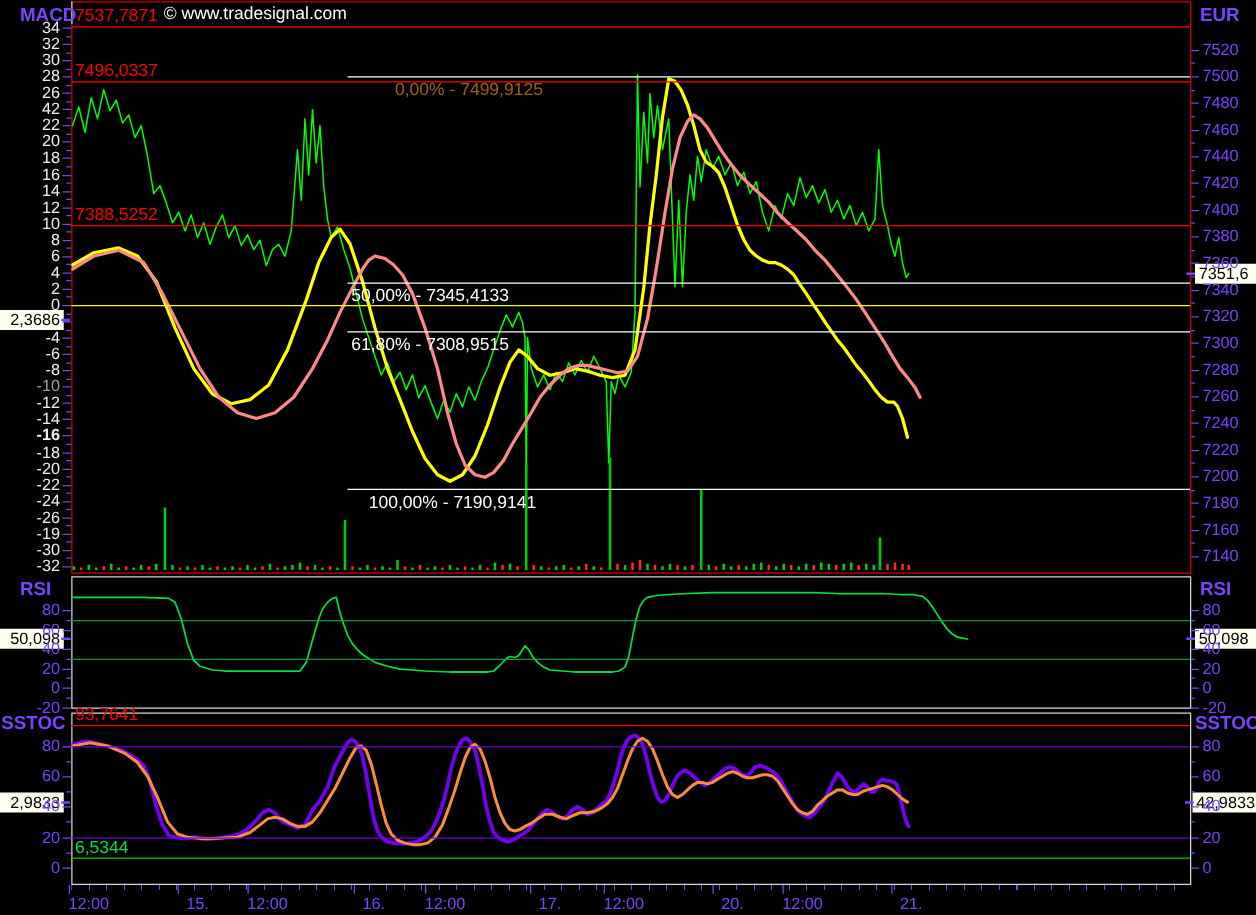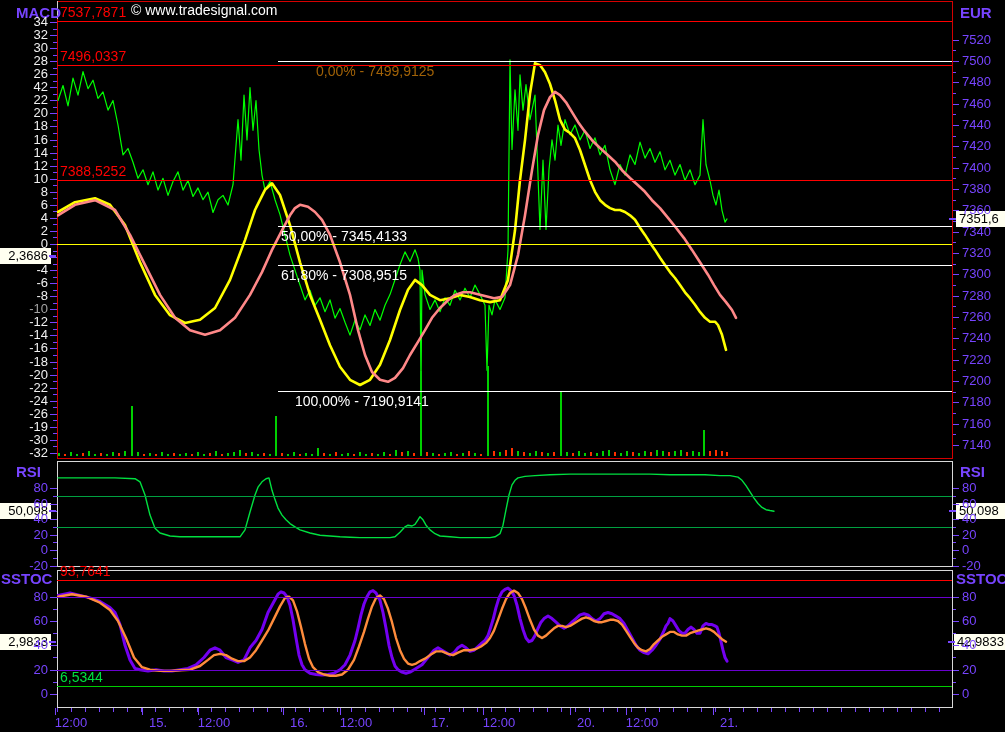--- a/index.html
+++ b/index.html
@@ -237,21 +237,21 @@
       <div class="tick" style="left:53px;top:381px;width:4px;"></div>
       <div class="axlbl" style="left:0;width:48px;text-align:right;top:381px;color:#f0f0f0;">-22</div>
       <div class="tick" style="left:50px;top:375px;width:7px;"></div>
       <div class="tick" style="left:53px;top:368px;width:4px;"></div>
       <div class="axlbl" style="left:0;width:48px;text-align:right;top:368px;color:#f0f0f0;">-20</div>
       <div class="tick" style="left:50px;top:362px;width:7px;"></div>
       <div class="tick" style="left:53px;top:355px;width:4px;"></div>
       <div class="axlbl" style="left:0;width:48px;text-align:right;top:355px;color:#f0f0f0;">-18</div>
       <div class="tick" style="left:50px;top:348px;width:7px;"></div>
       <div class="tick" style="left:53px;top:342px;width:4px;"></div>
-      <div class="axlbl" style="left:0;width:48px;text-align:right;top:341px;color:#f0f0f0;">-16</div>
+      <div class="axlbl" style="left:0;width:48px;text-align:right;top:341px;color:#f0f0f0;font-weight:bold;">-16</div>
       <div class="tick" style="left:50px;top:335px;width:7px;"></div>
       <div class="tick" style="left:53px;top:329px;width:4px;"></div>
       <div class="axlbl" style="left:0;width:48px;text-align:right;top:328px;color:#f0f0f0;">-14</div>
       <div class="tick" style="left:50px;top:322px;width:7px;"></div>
       <div class="tick" style="left:53px;top:316px;width:4px;"></div>
       <div class="axlbl" style="left:0;width:48px;text-align:right;top:315px;color:#f0f0f0;">-12</div>
       <div class="tick" style="left:50px;top:309px;width:7px;"></div>
       <div class="tick" style="left:53px;top:303px;width:4px;"></div>
       <div class="axlbl" style="left:0;width:48px;text-align:right;top:302px;color:#a3a3a3;">-10</div>
       <div class="tick" style="left:50px;top:296px;width:7px;"></div>

